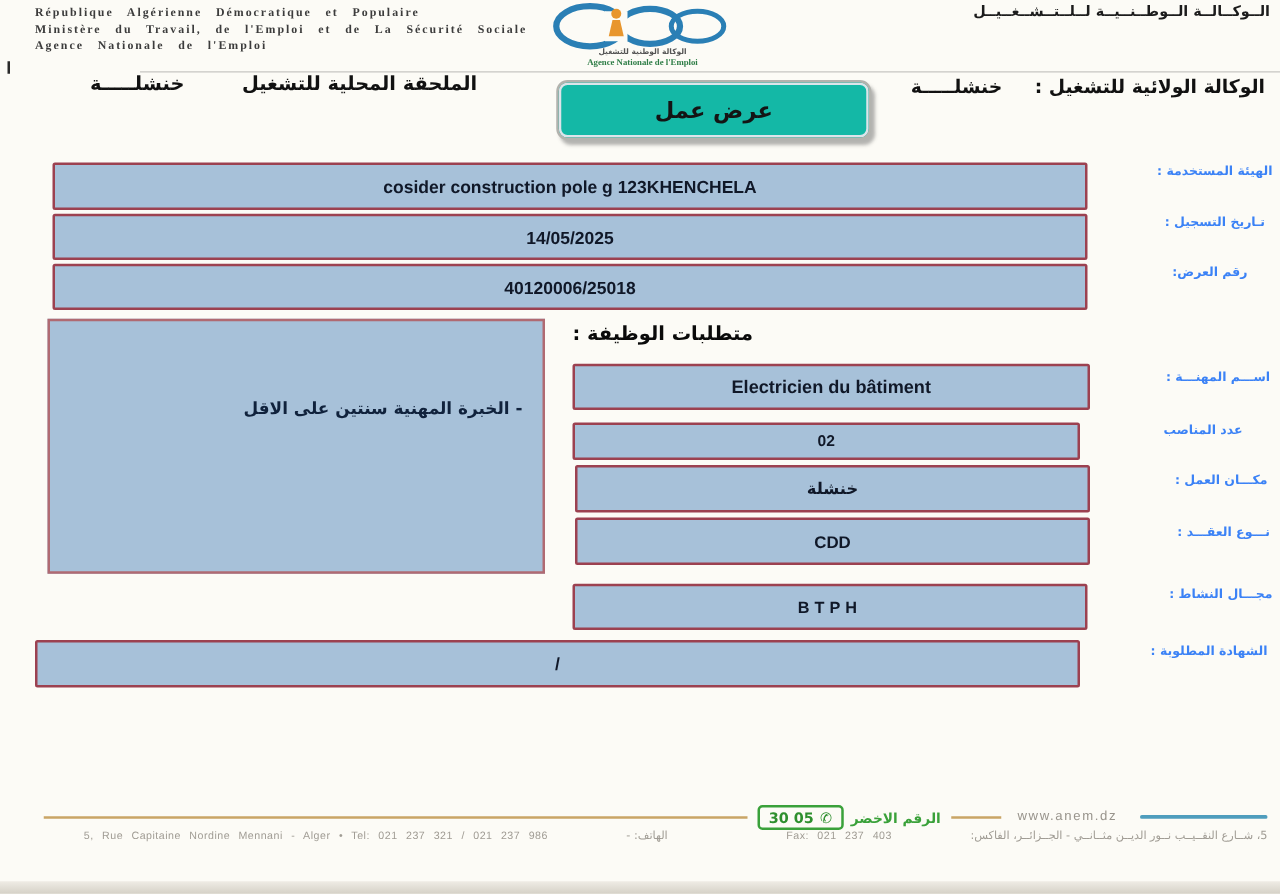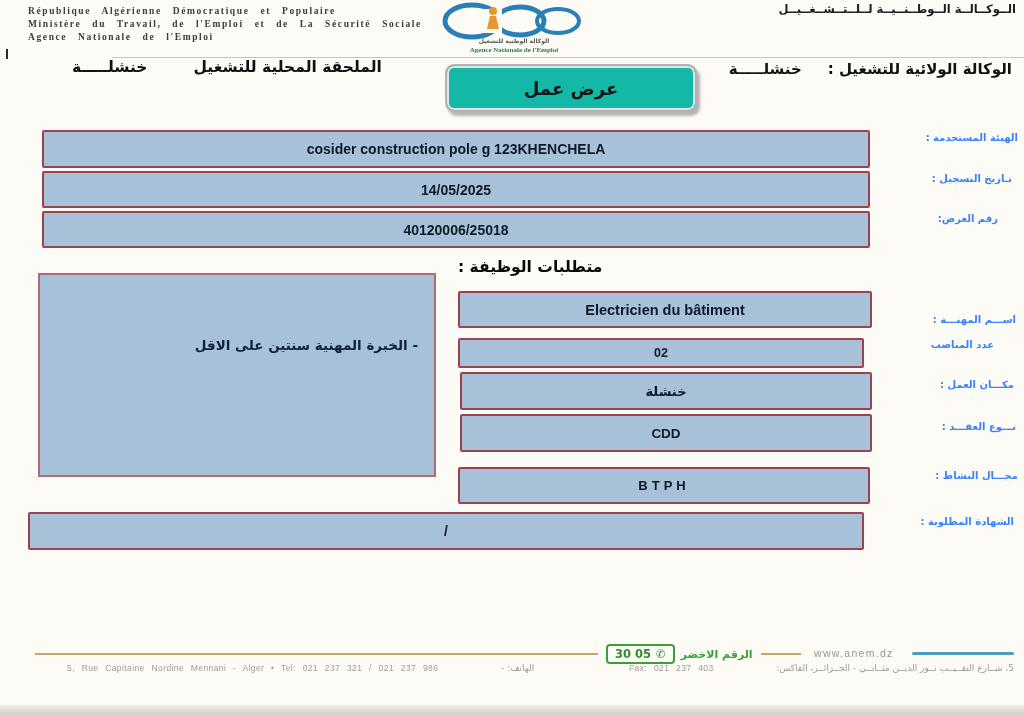--- a/index.html
+++ b/index.html
@@ -34,21 +34,21 @@
         display:flex;align-items:center;justify-content:center;
         font-weight:bold;color:#101828;
         font-family:"Liberation Sans","DejaVu Sans",sans-serif;}
   .lbl{direction:rtl;font-size:10px;font-weight:bold;color:#3b82f6;white-space:nowrap;}
 
   .box-a{left:42px;top:130px;width:824px;height:34px;font-size:14px;align-items:center;}
   .box-b{left:42px;top:171px;width:824px;height:33px;font-size:14px;}
   .box-c{left:42px;top:211px;width:824px;height:33px;font-size:14px;}
 
   .req-head{left:458px;top:258px;direction:rtl;font-size:15.5px;font-weight:bold;color:#0a0a0a;}
-  .exp-box{left:38px;top:273px;width:394px;height:200px;background:#a7c1d9;
+  .exp-box{left:38px;top:255px;width:394px;height:200px;background:#a7c1d9;
            border:2px solid #b06a72;}
   .exp-text{direction:rtl;text-align:right;padding:62px 16px 0 10px;
             font-size:13.5px;font-weight:bold;color:#10223c;}
 
   .box-r0{left:458px;top:291px;width:410px;height:33px;font-size:14.5px;}
   .box-r1{left:458px;top:338px;width:402px;height:26px;font-size:12.5px;}
   .box-r2{left:460px;top:372px;width:408px;height:34px;font-size:13px;}
   .box-r3{left:460px;top:414px;width:408px;height:34px;font-size:13.5px;}
   .box-r4{left:458px;top:467px;width:408px;height:33px;font-size:13px;letter-spacing:4px;}
   .box-cert{left:28px;top:512px;width:832px;height:34px;font-size:14px;}
@@ -129,21 +129,21 @@
 <div class="abs fbox box-c">
   <span>40120006/25018</span>
 </div>
 
 <div class="abs req-head">متطلبات الوظيفة :</div>
 
 <div class="abs exp-box">
   <div class="exp-text">- الخبرة المهنية  سنتين على الاقل</div>
 </div>
 
-<div class="abs lbl" style="right:8px;top:314px;">اســـم المهنـــة :</div>
+<div class="abs lbl" style="right:8px;top:297px;">اســـم المهنـــة :</div>
 <div class="abs fbox box-r0">
   <span>Electricien du bâtiment</span>
 </div>
 
 <div class="abs lbl" style="right:30px;top:339px;">عدد المناصب</div>
 <div class="abs fbox box-r1">
   <span>02</span>
 </div>
 
 <div class="abs lbl" style="right:10px;top:379px;">مكـــان العمل :</div>

